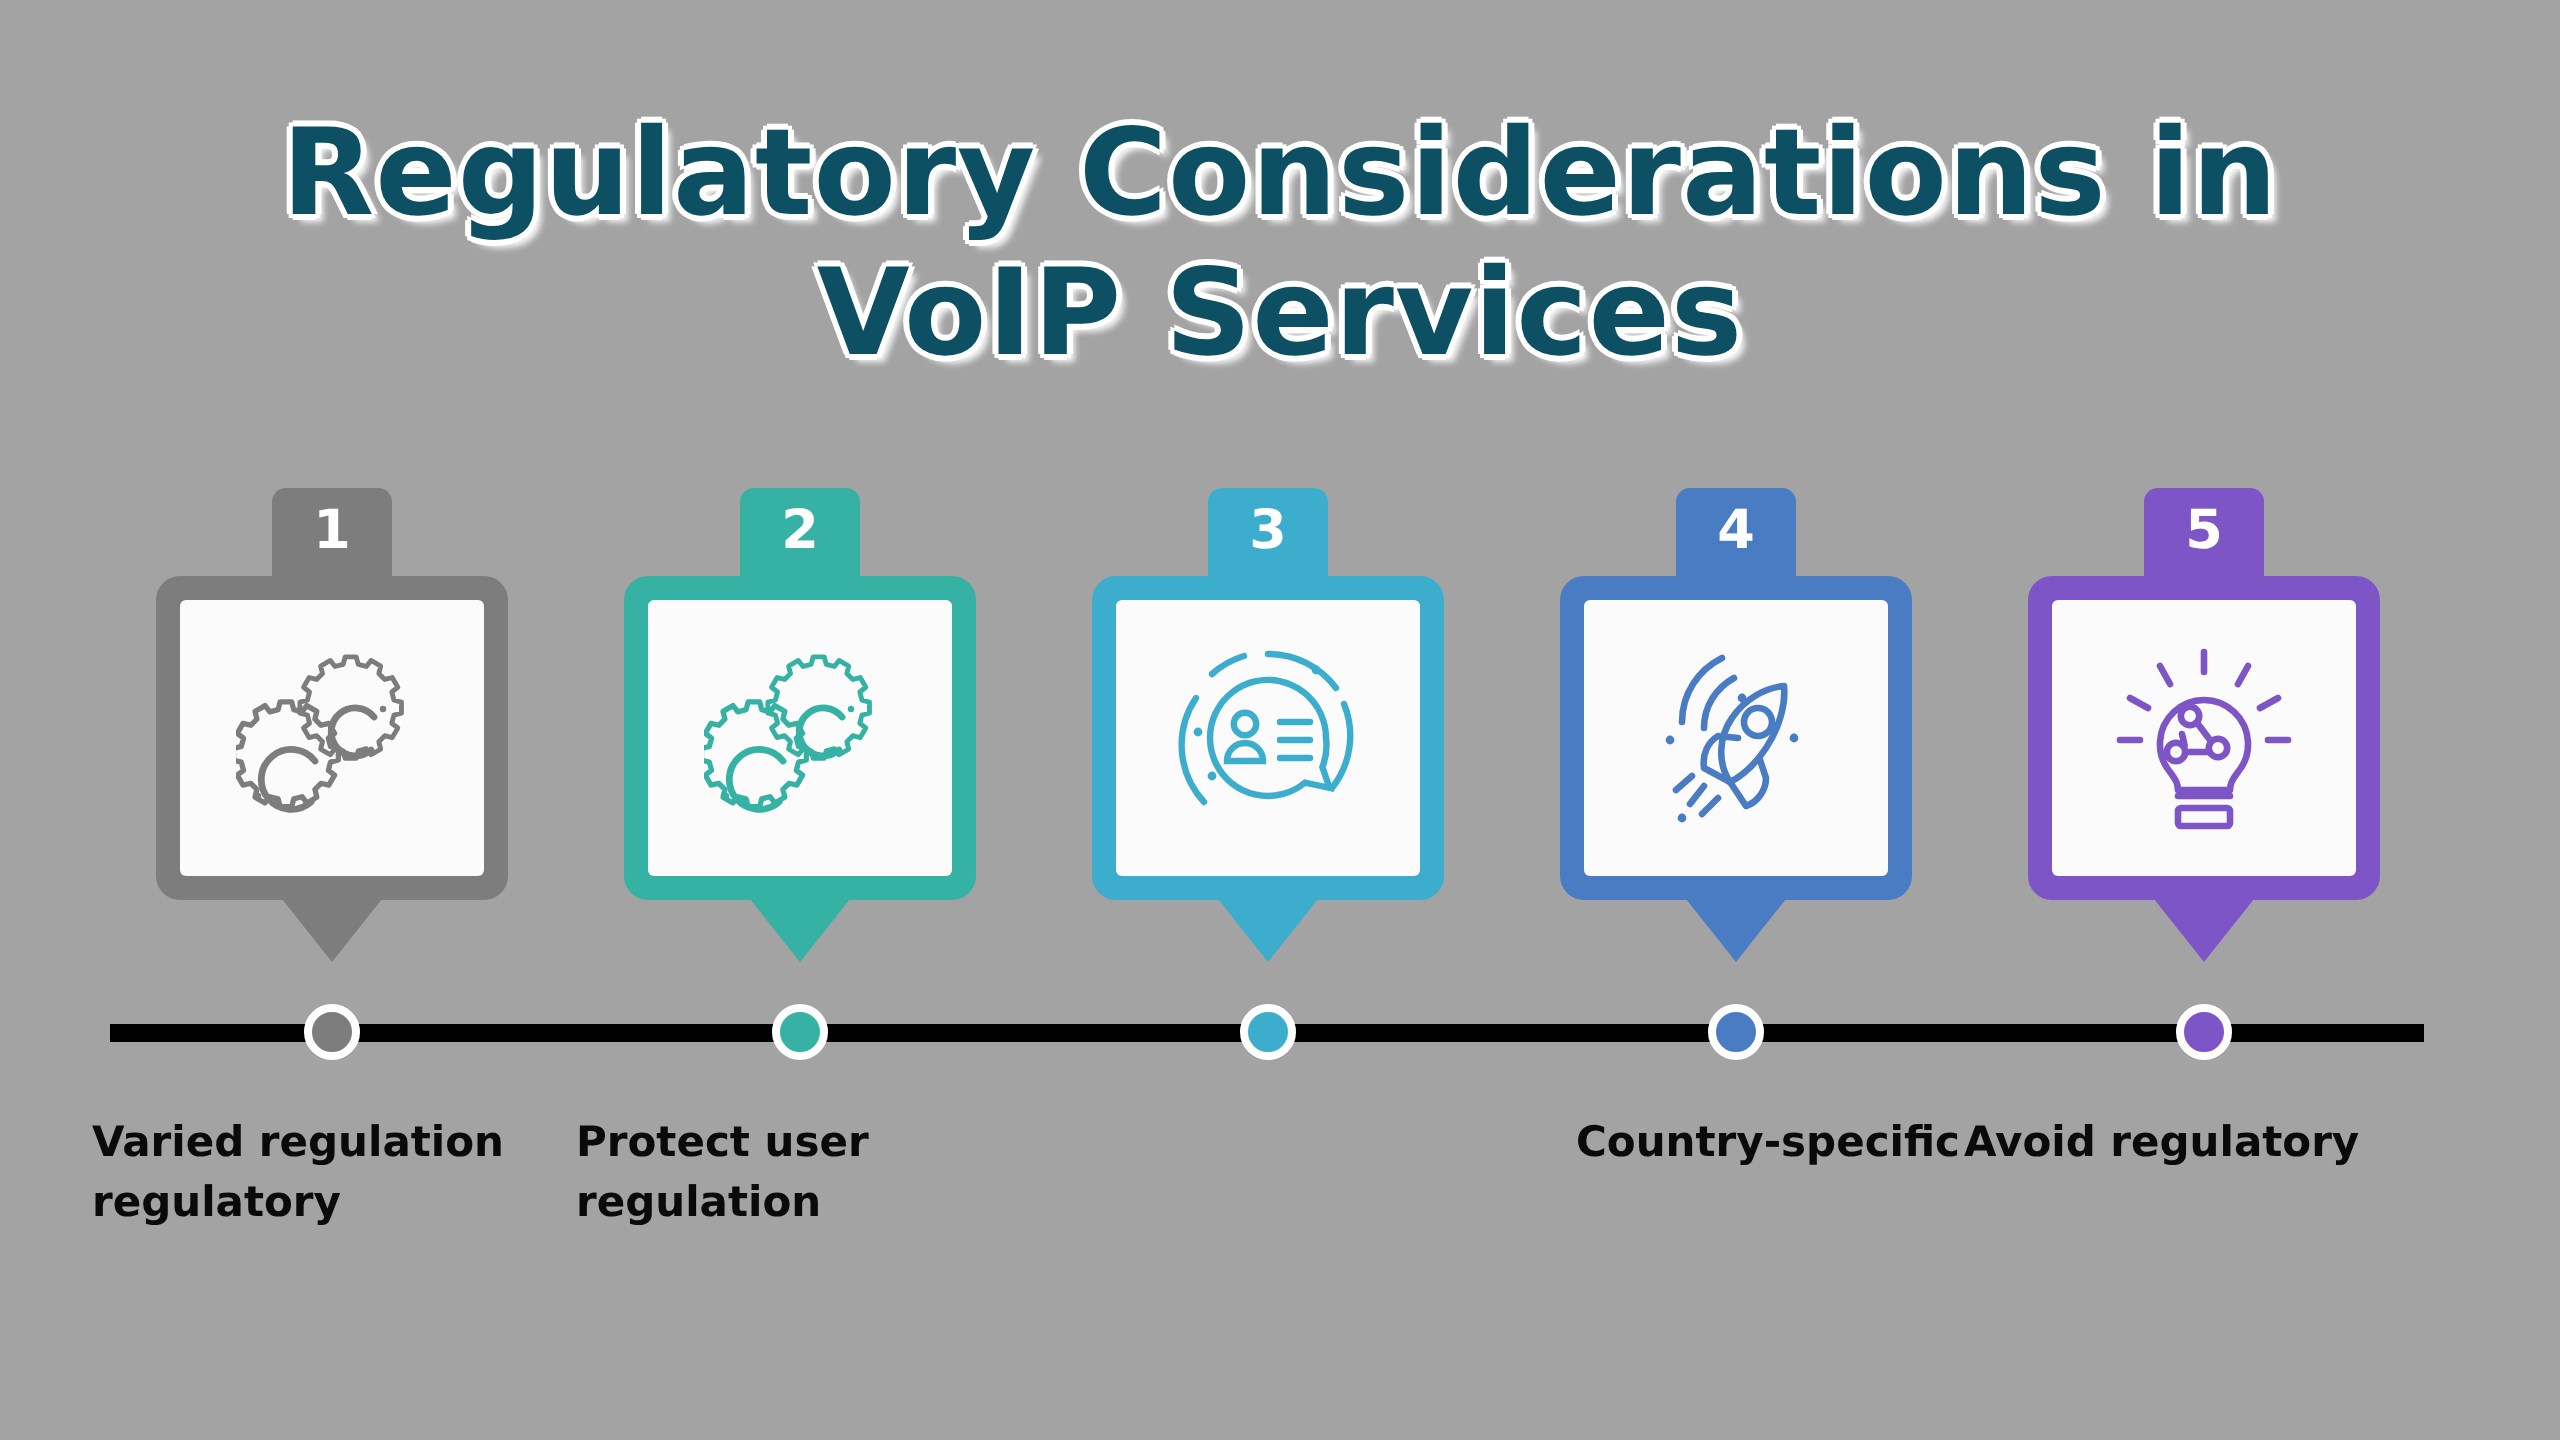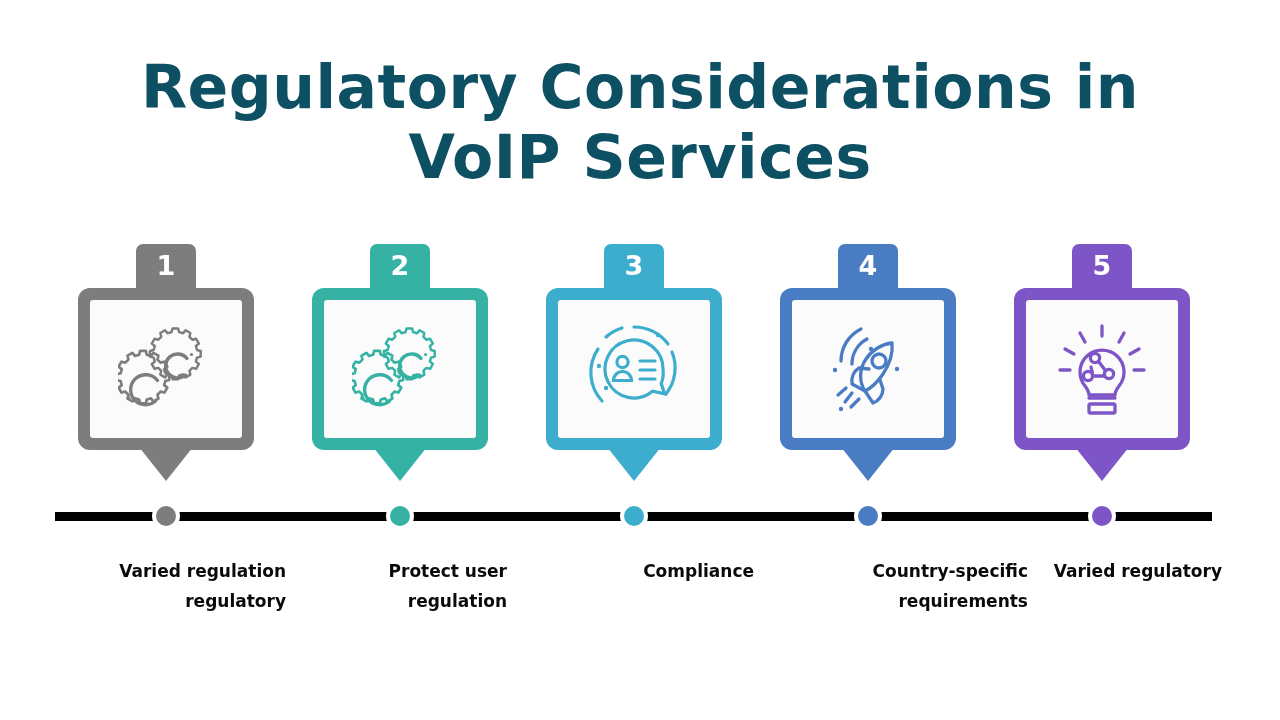--- a/index.html
+++ b/index.html
@@ -142,32 +142,32 @@
     border: 4px solid #ffffff;
     box-sizing: border-box;
   }
 
   
   .caption {
     position: absolute;
     top: 556px;
     width: 240px;
     margin-left: -120px;
-    text-align: right;
+    text-align: left;
     font-family: "DejaVu Sans", sans-serif;
-    font-size: 17px;
+    font-size: 21px;
     line-height: 30px;
     font-weight: bold;
     color: #0a0a0a;
   }
 </style>
 </head>
 <body>
 
-<div id="slide" style="background: #ffffff;">
+<div id="slide" style="background: #a3a3a3;">
 
   <div class="title-wrap">
     <div class="title" style="color: rgb(13, 79, 99);">Regulatory Considerations in VoIP Services</div>
   </div>
 
   <div class="cards">
 
     <div class="card-col c0">
       <div class="num-tab" style="background: rgb(125, 125, 125);">
         <span>1</span>
@@ -317,28 +317,26 @@
   <div class="dot" style="left: 166px; background: rgb(125, 125, 125);"></div>
   <div class="dot" style="left: 400px; background: rgb(53, 178, 164);"></div>
   <div class="dot" style="left: 634px; background: rgb(61, 173, 205);"></div>
   <div class="dot" style="left: 868px; background: rgb(74, 124, 196);"></div>
   <div class="dot" style="left: 1102px; background: rgb(126, 85, 198);"></div>
 
   <div class="caption" style="left:166px;">
     <div>Varied regulation</div>
     <div>regulatory</div>
   </div>
-  <div class="caption" style="left:387px;">
+  <div class="caption" style="left:408px;">
     <div>Protect user</div>
     <div>regulation</div>
   </div>
   <div class="caption" style="left:634px;">
-    <div>Compliance</div>
   </div>
   <div class="caption" style="left:908px;">
     <div>Country-specific</div>
-    <div>requirements</div>
   </div>
   <div class="caption" style="left:1102px;">
-    <div>Varied regulatory</div>
+    <div>Avoid regulatory</div>
   </div>
 
 </div>
 
 </body></html>

